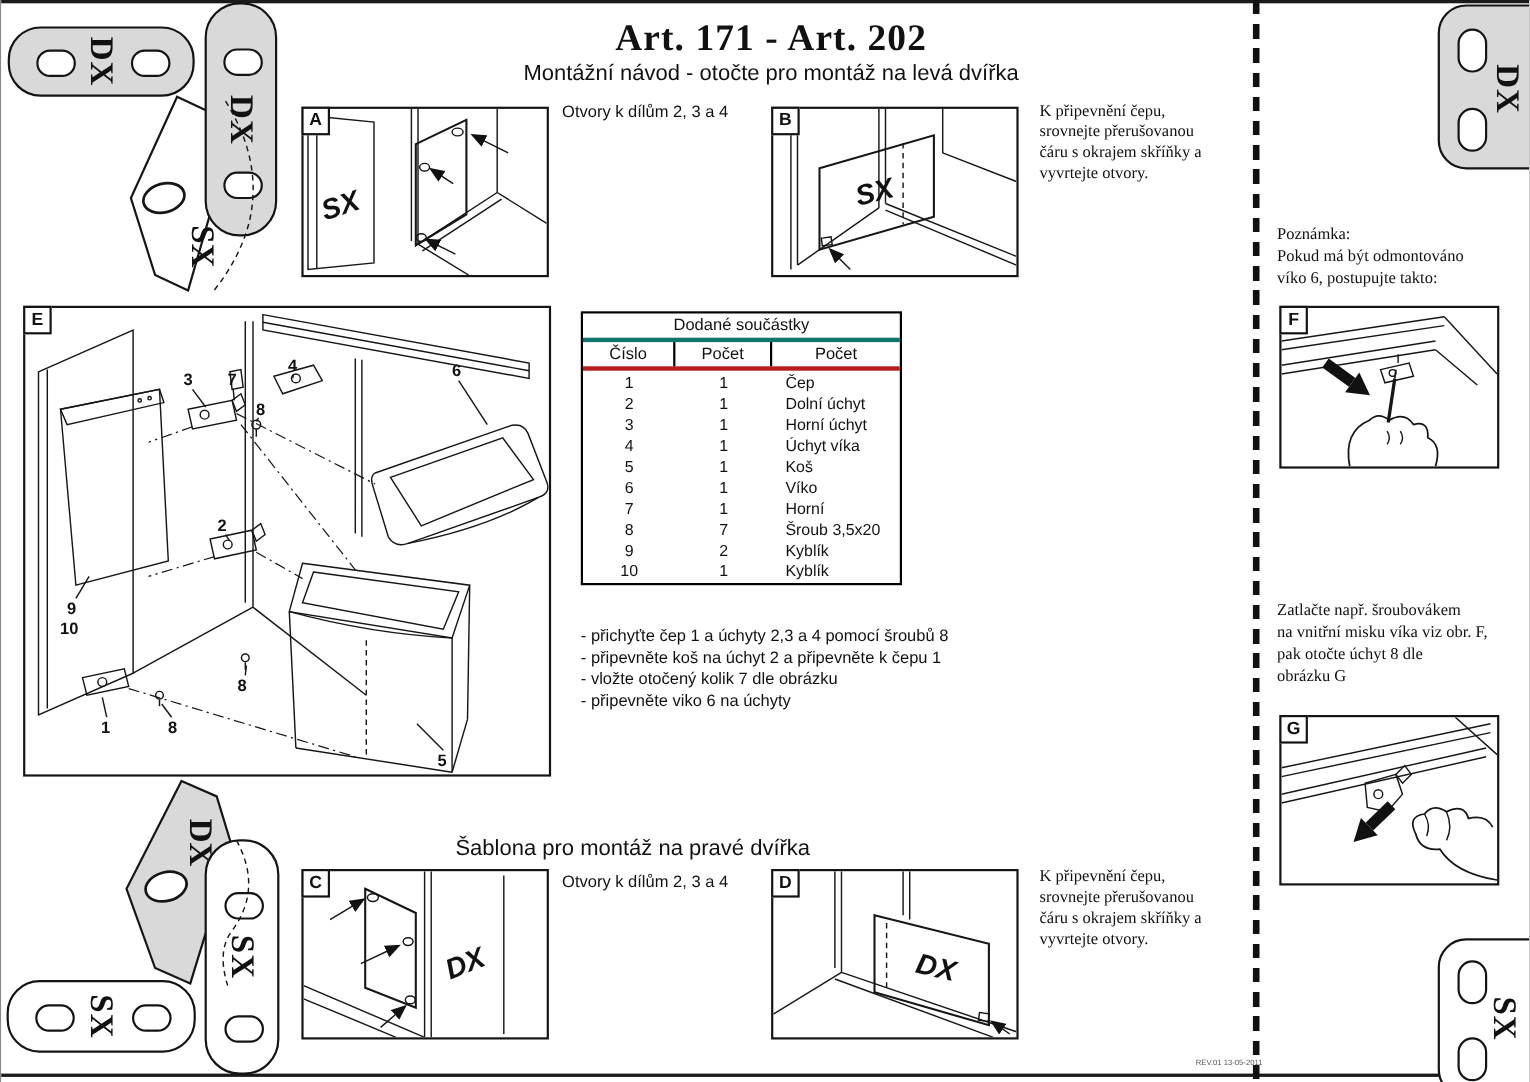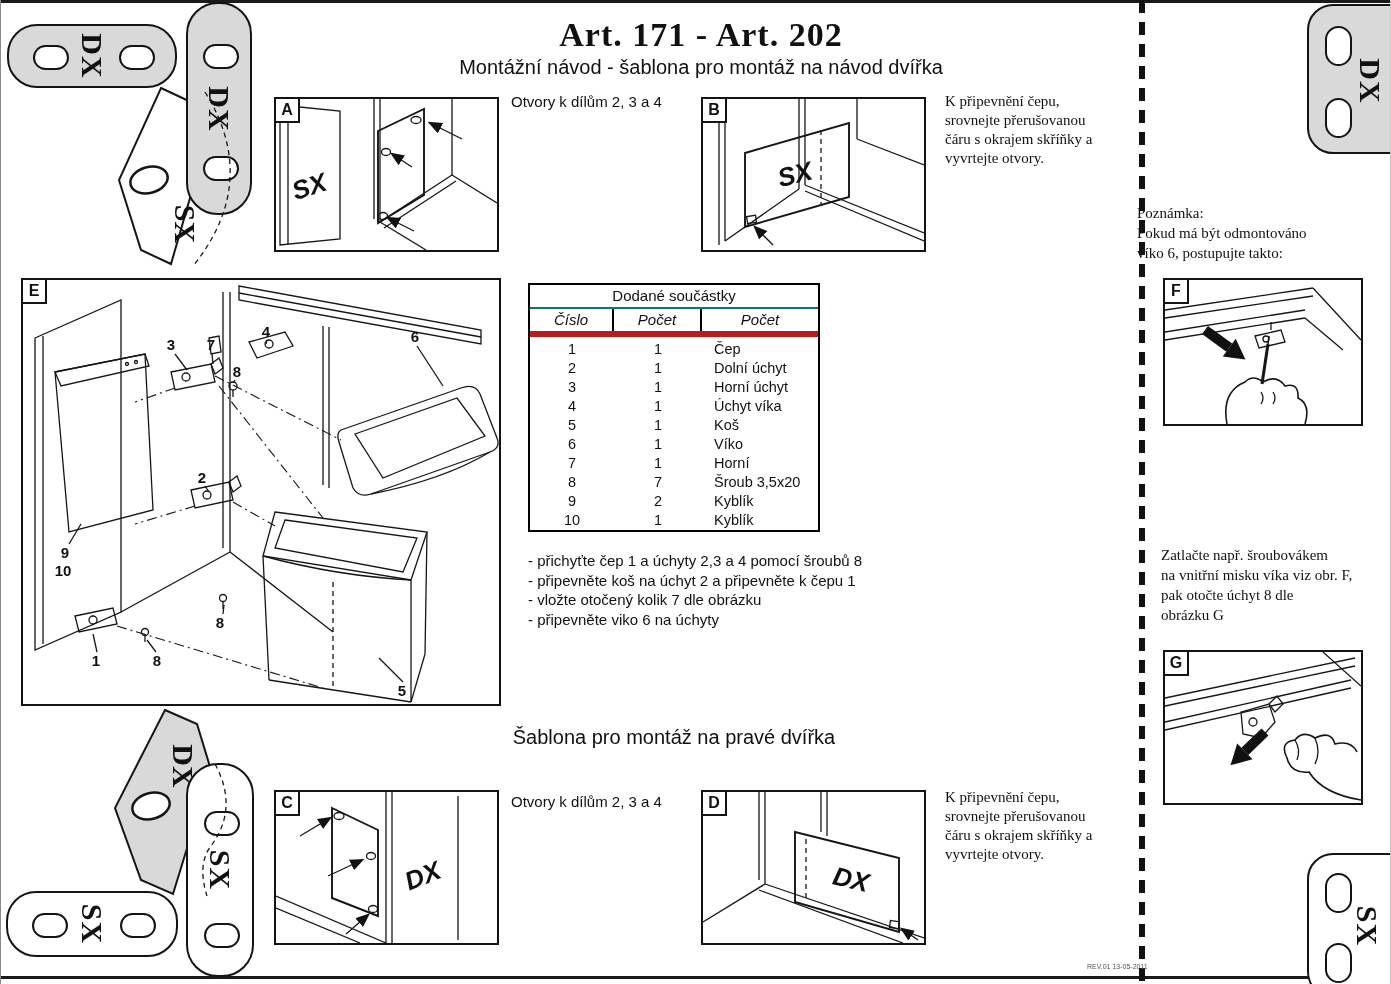--- a/index.html
+++ b/index.html
@@ -31,26 +31,26 @@
 
   
   .plate{position:absolute;border:2.5px solid #141414;background:#fff;box-sizing:border-box;
          display:flex;align-items:center;justify-content:center;}
   .gray{background:#d9d9d9;}
   .hole{position:absolute;background:#fff;border:2.5px solid #141414;border-radius:16px;box-sizing:border-box;}
   .ptlabel{font:700 30px "Liberation Serif",serif;letter-spacing:1px;transform:rotate(90deg);}
 
   .title{font:700 34px "Liberation Serif",serif;letter-spacing:1px;text-align:center;}
   .subtitle{font-size:20px;text-align:center;}
-  .sect2{font-size:20px;text-align:center;}
+  .sect2{font-size:20px;text-align:left;margin-top:34px;}
 
   
   .ptable{position:absolute;border:2px solid #000;box-sizing:border-box;background:#fff;font-size:15px;}
-  .ptitle{height:22px;line-height:22px;text-align:center;border-bottom:2px solid #0f766e;}
-  .phead{display:flex;height:22px;line-height:22px;border-bottom:6px solid #b91c1c;font-style:italic;}
+  .ptitle{height:22px;line-height:22px;text-align:center;border-bottom:4px solid #0f766e;}
+  .phead{display:flex;height:22px;line-height:22px;border-bottom:4px solid #b91c1c;}
   .phc{text-align:center;box-sizing:border-box;}
   .phc1{width:84px;border-right:2px solid #000;}
   .phc2{width:88px;border-right:2px solid #000;}
   .phc3{flex:1;}
   .pbody{padding-top:3px;}
   .prow{display:flex;height:19px;line-height:19px;font-size:14.5px;}
   .pc1{width:84px;text-align:center;}
   .pc2{width:88px;text-align:center;}
   .pc3{flex:1;padding-left:12px;box-sizing:border-box;}
 
@@ -62,21 +62,21 @@
 </head>
 <body>
 
 <div id="page">
 
   <div class="rule" style="top:0;height:3px;"></div>
   <div class="rule" style="top:976px;height:3px;"></div>
   <div class="dashline" style="left:1138px;"></div>
 
   <div class="abs title" style="left:420px;top:16px;width:560px;">Art. 171 - Art. 202</div>
-  <div class="abs subtitle" style="left:400px;top:56px;width:600px;">Montážní návod - šablona pro montáž na návod dvířka</div>
+  <div class="abs subtitle" style="left:400px;top:56px;width:600px;">Montážní návod - otočte pro montáž na levá dvířka</div>
 
   <div class="plate gray" style="left:6px;top:24px;width:170px;height:64px;border-radius:30px;">
     <div class="hole" style="left:24px;top:19px;width:36px;height:25px;"></div>
     <div class="hole" style="left:110px;top:19px;width:36px;height:25px;"></div>
     <span class="ptlabel">DX</span>
   </div>
 
   <svg class="abs art" style="left:116px;top:86px;" width="102" height="180" viewBox="0 0 102 180">
     <polygon points="44,2 74,16 88,60 54,178 24,164 2,94" style="fill:#fff;stroke-width:2"></polygon>
     <ellipse cx="32" cy="94" rx="19" ry="13" transform="rotate(-15 32 94)" style="fill:#fff;stroke-width:2.5"></ellipse>
@@ -297,21 +297,21 @@
           <div class="pc3">Kyblík</div>
         </div>
       <div class="prow">
           <div class="pc1">10</div>
           <div class="pc2">1</div>
           <div class="pc3">Kyblík</div>
         </div>
     </div>
   </div>
 
-  <div class="abs instr" style="left:527px;top:551px;width:430px;">
+  <div class="abs instr" style="left:527px;top:569px;width:430px;">
     <div>- přichyťte čep 1 a úchyty 2,3 a 4 pomocí šroubů 8</div>
     <div>- připevněte koš na úchyt 2 a připevněte k čepu 1</div>
     <div>- vložte otočený kolik 7 dle obrázku</div>
     <div>- připevněte viko 6 na úchyty</div>
   </div>
 
   <div class="abs sect2" style="left:413px;top:726px;width:520px;">Šablona pro montáž na pravé dvířka</div>
 
   <div class="panel" style="left:273px;top:790px;width:225px;height:155px;">
     <div class="plbadge">C</div>
@@ -382,21 +382,21 @@
   <svg class="abs art" style="left:186px;top:760px;" width="66" height="140" viewBox="0 0 66 140">
     <path d="M28,4 Q52,48 24,86 Q10,104 20,136" class="dash"></path>
   </svg>
 
   <div class="plate" style="left:5px;top:891px;width:172px;height:66px;border-radius:30px;">
     <div class="hole" style="left:24px;top:20px;width:36px;height:25px;"></div>
     <div class="hole" style="left:112px;top:20px;width:36px;height:25px;"></div>
     <span class="ptlabel">SX</span>
   </div>
 
-  <div class="abs cap pre" style="left:1136px;top:203px;width:215px;line-height:20px;">Poznámka:
+  <div class="abs cap pre" style="left:1160px;top:203px;width:215px;line-height:20px;">Poznámka:
 Pokud má být odmontováno
 víko 6, postupujte takto:</div>
 
   <div class="panel" style="left:1162px;top:278px;width:200px;height:148px;">
     <div class="plbadge">F</div>
     <svg class="art" viewBox="0 0 196 144">
       <line x1="0" y1="30" x2="148" y2="8"></line>
       <line x1="0" y1="38" x2="148" y2="16"></line>
       <line x1="0" y1="52" x2="140" y2="30"></line>
       <line x1="0" y1="60" x2="140" y2="38"></line>

